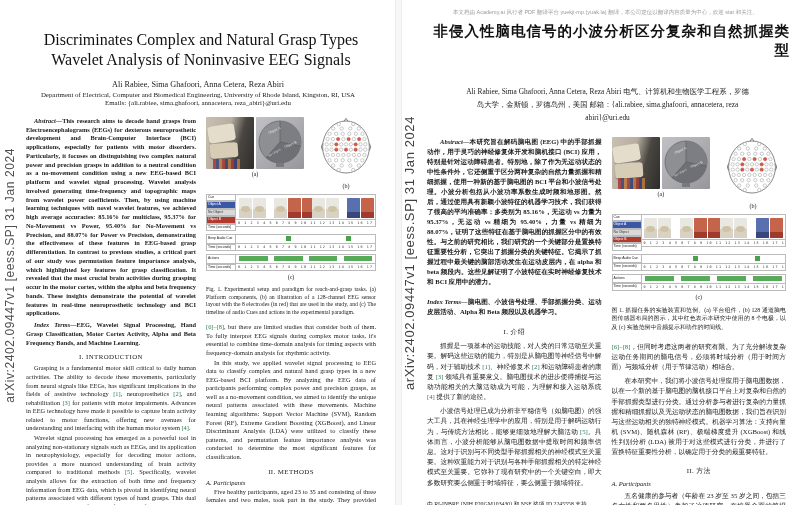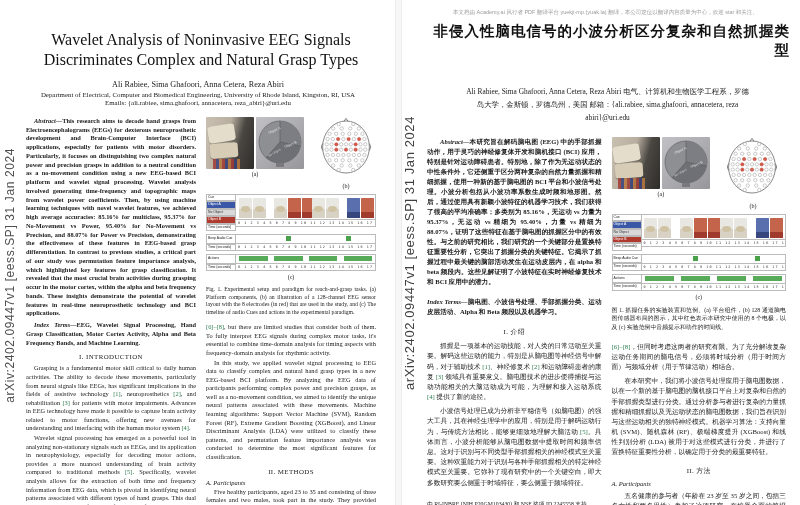--- a/index.html
+++ b/index.html
@@ -105,22 +105,22 @@
   .fig-caption-cn{font-size:5.9px;line-height:1.45;text-align:justify;margin-top:6px;color:#222;}
   .fig-gap{height:6px;}
 </style>
 </head>
 <body>
 
 <div class="page page-left">
   <div class="arxiv-vert arxiv-left">arXiv:2402.09447v1  [eess.SP]  31 Jan 2024</div>
 
   <div class="title-en">
+    <div>Discriminates Complex and Natural Grasp Types</div>
     <div>Wavelet Analysis of Noninvasive EEG Signals</div>
-    <div>Discriminates Complex and Natural Grasp Types</div>
   </div>
   <div class="authors-en">Ali Rabiee, Sima Ghafoori, Anna Cetera, Reza Abiri</div>
   <div class="affil-en">Department of Electrical, Computer and Biomedical Engineering, University of Rhode Island, Kingston, RI, USA</div>
   <div class="emails-en">Emails: {ali.rabiee, sima.ghafoori, annacetera, reza_abiri}@uri.edu</div>
 
   <div class="cols">
 
     <div class="col">
       <p class="abstract-en"><span class="lbl-it">Abstract—</span><span class="linkify">This research aims to decode hand grasps from Electroencephalograms (EEGs) for dexterous neuroprosthetic development and Brain-Computer Interface (BCI) applications, especially for patients with motor disorders. Particularly, it focuses on distinguishing two complex natural power and precision grasps in addition to a neutral condition as a no-movement condition using a new EEG-based BCI platform and wavelet signal processing. Wavelet analysis involved generating time-frequency and topographic maps from wavelet power coefficients. Then, by using machine learning techniques with novel wavelet features, we achieved high average accuracies: 85.16% for multiclass, 95.37% for No-Movement vs Power, 95.40% for No-Movement vs Precision, and 88.07% for Power vs Precision, demonstrating the effectiveness of these features in EEG-based grasp differentiation. In contrast to previous studies, a critical part of our study was permutation feature importance analysis, which highlighted key features for grasp classification. It revealed that the most crucial brain activities during grasping occur in the motor cortex, within the alpha and beta frequency bands. These insights demonstrate the potential of wavelet features in real-time neuroprosthetic technology and BCI applications.</span></p>
       <p class="index-en"><span class="lbl-it">Index Terms—</span><span>EEG, Wavelet Signal Processing, Hand Grasp Classification, Motor Cortex Activity, Alpha and Beta Frequency Bands, and Machine Learning.</span></p>

